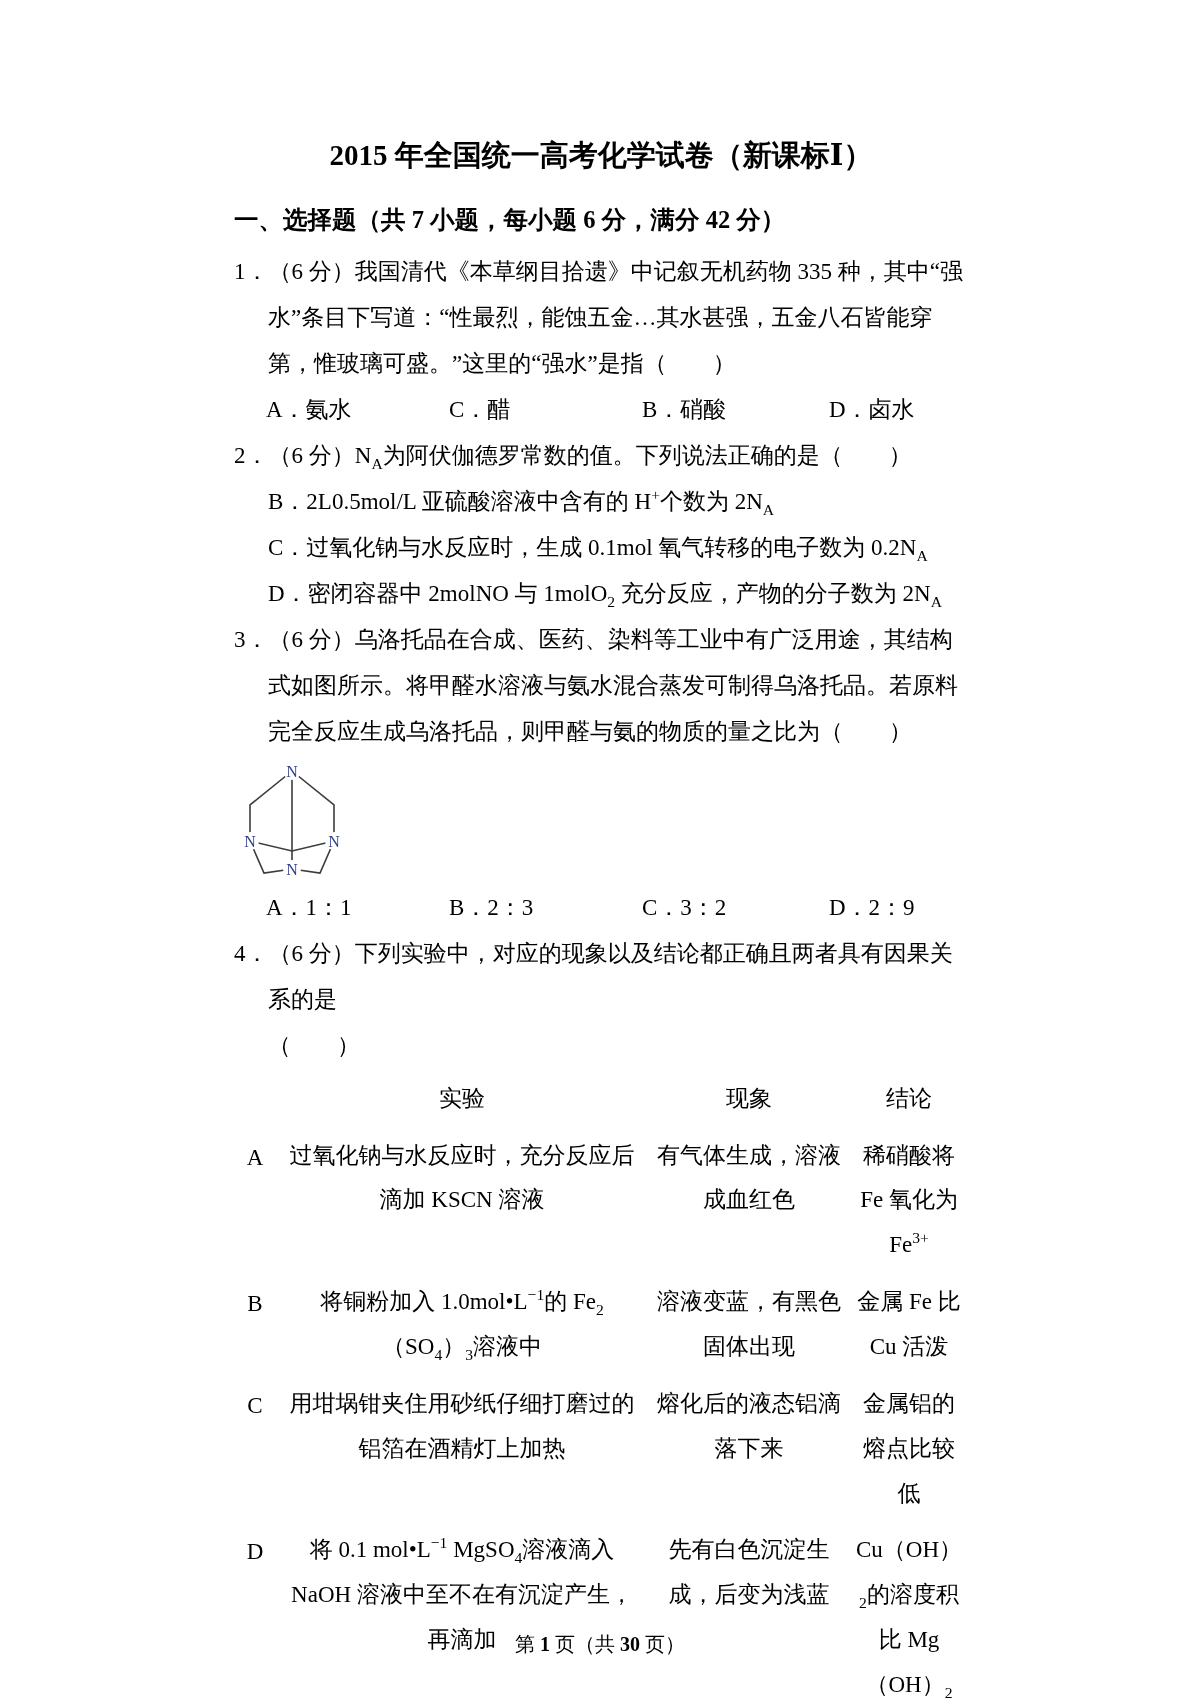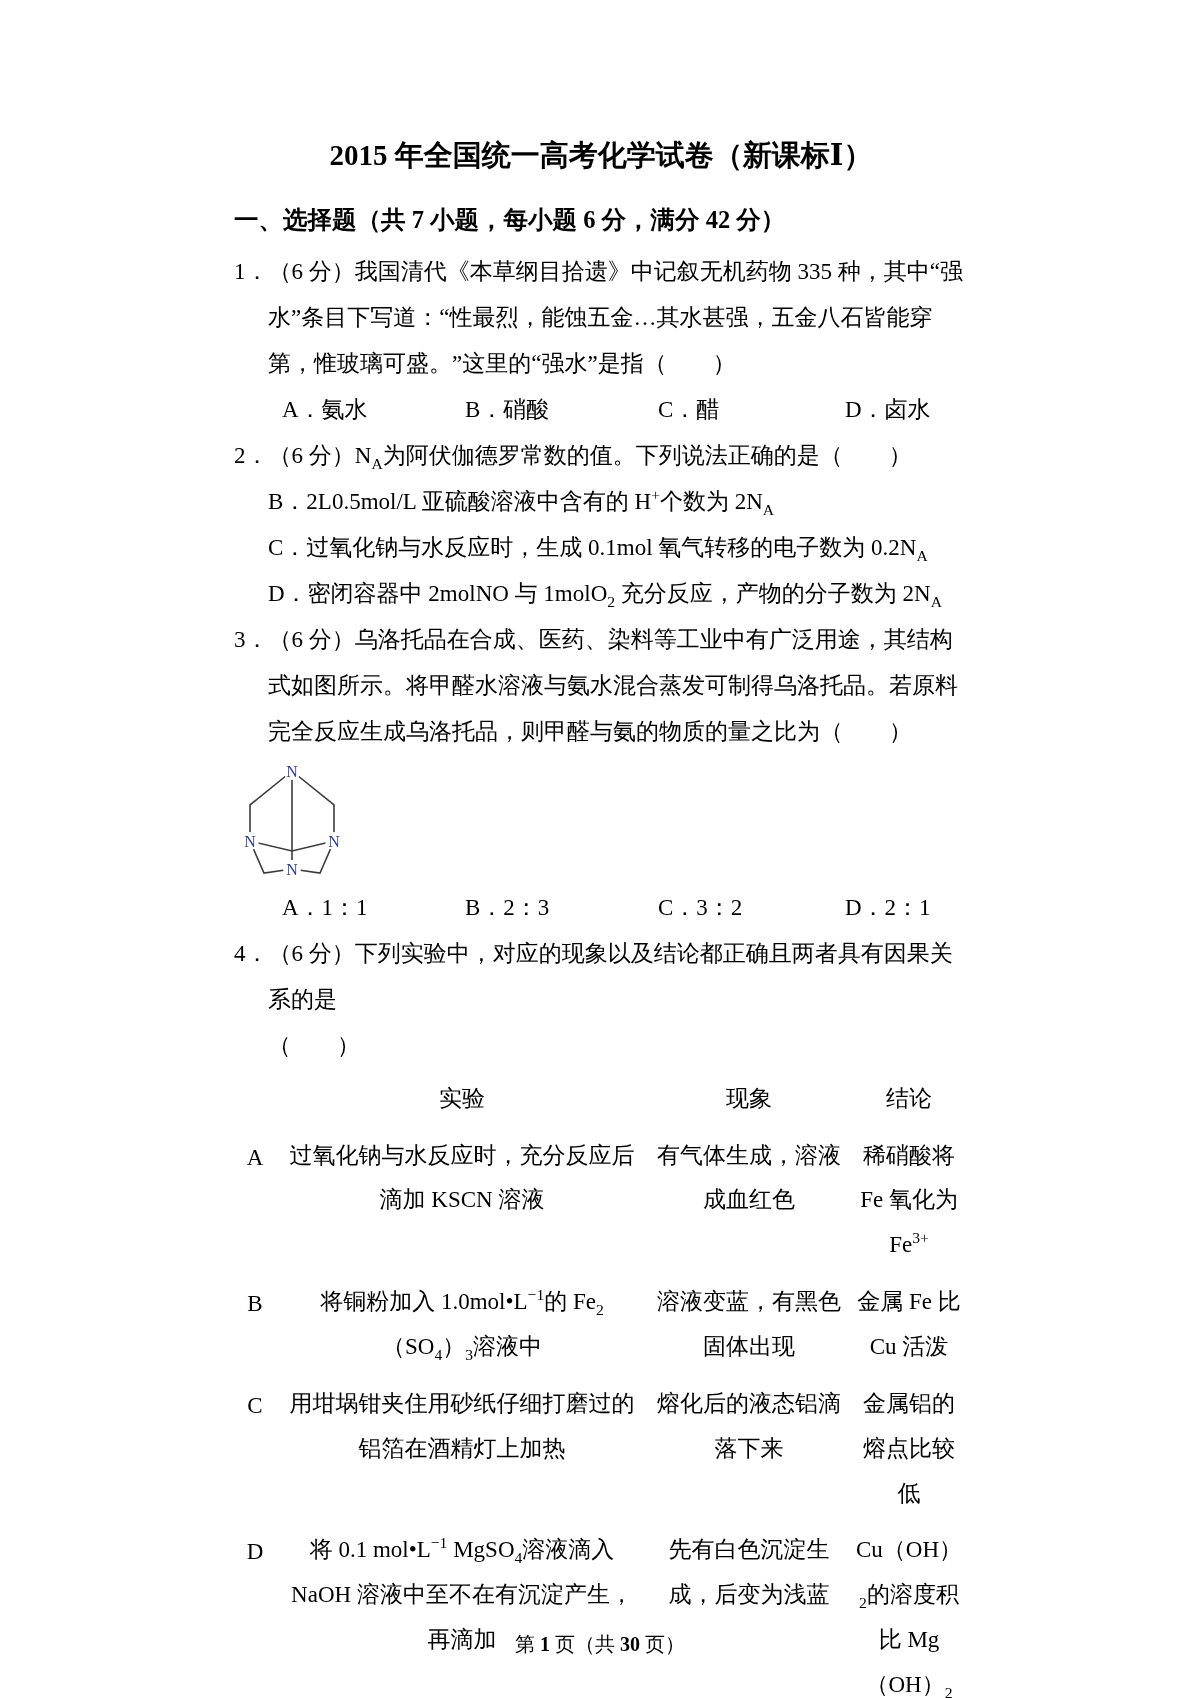--- a/index.html
+++ b/index.html
@@ -31,21 +31,21 @@
   }
   .question { margin: 0; }
   .q-stem {
     line-height: 2;
     padding-left: 34px;
     text-indent: -34px;
   }
   .options-grid {
     display: grid;
     grid-template-columns: 183px 193px 187px 1fr;
-    margin-left: 48px;
+    margin-left: 32px;
     line-height: 2;
   }
   .options-list .opt-line {
     margin-left: 34px;
     line-height: 2;
   }
   sup, sub { font-size: 68%; line-height: 0; }
   .molecule-wrap { margin: 4px 0 0 0; height: 126px; }
   .exp-table {
     width: 100%;
@@ -75,22 +75,22 @@
 <div class="page">
 
   <h1 class="doc-title">2015 年全国统一高考化学试卷（新课标Ⅰ）</h1>
 
   <h2 class="section-header">一、选择题（共 7 小题，每小题 6 分，满分 42 分）</h2>
 
   <div class="question">
     <div class="q-stem"><span class="q-num">1．</span><span>（6 分）我国清代《本草纲目拾遗》中记叙无机药物 335 种，其中“强水”条目下写道：“性最烈，能蚀五金…其水甚强，五金八石皆能穿第，惟玻璃可盛。”这里的“强水”是指（　　）</span></div>
     <div class="options-grid">
       <span>A．氨水</span>
+      <span>C．醋</span>
       <span>B．硝酸</span>
-      <span>C．醋</span>
       <span>D．卤水</span>
     </div>
   </div>
 
   <div class="question">
     <div class="q-stem"><span class="q-num">2．</span><span>（6 分）N<sub>A</sub>为阿伏伽德罗常数的值。下列说法正确的是（　　）</span></div>
     <div class="options-list">
       <div class="opt-line">B．2L0.5mol/L 亚硫酸溶液中含有的 H<sup>+</sup>个数为 2N<sub>A</sub></div>
       <div class="opt-line">C．过氧化钠与水反应时，生成 0.1mol 氧气转移的电子数为 0.2N<sub>A</sub></div>
       <div class="opt-line">D．密闭容器中 2molNO 与 1molO<sub>2</sub> 充分反应，产物的分子数为 2N<sub>A</sub></div>
@@ -120,21 +120,21 @@
           <text x="100" y="88" text-anchor="middle" fill="#32418f">N</text>
           <text x="58" y="116" text-anchor="middle" fill="#32418f">N</text>
         </g>
       </svg>
     </div>
 
     <div class="options-grid">
       <span>A．1：1</span>
       <span>B．2：3</span>
       <span>C．3：2</span>
-      <span>D．2：1</span>
+      <span>D．2：9</span>
     </div>
   </div>
 
   <div class="question">
     <div class="q-stem"><span class="q-num">4．</span><span>（6 分）下列实验中，对应的现象以及结论都正确且两者具有因果关系的是</span><br><span>（　　）</span></div>
 
     <table class="exp-table">
       <colgroup>
         <col style="width:42px">
         <col style="width:372px">

